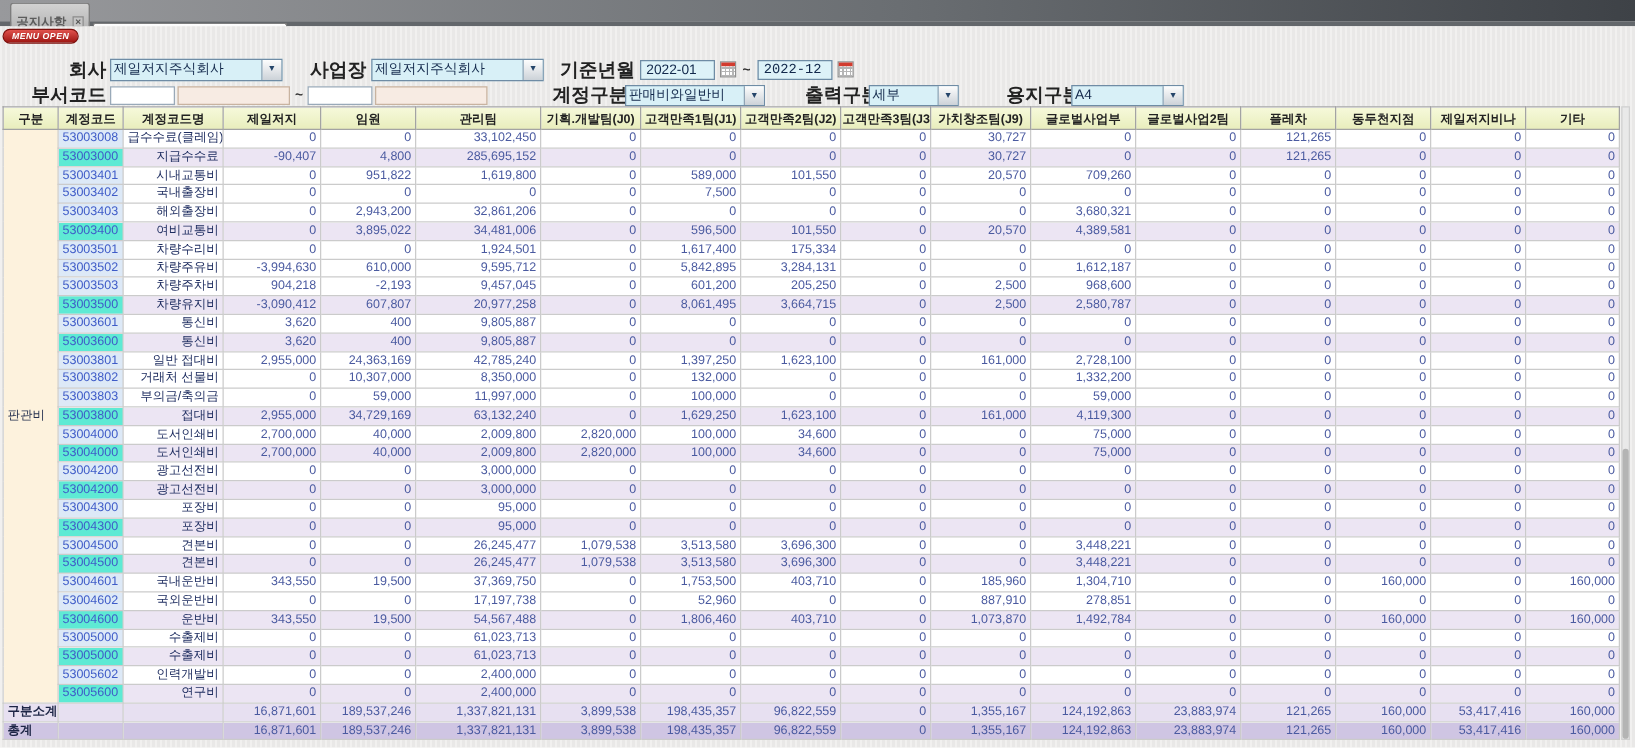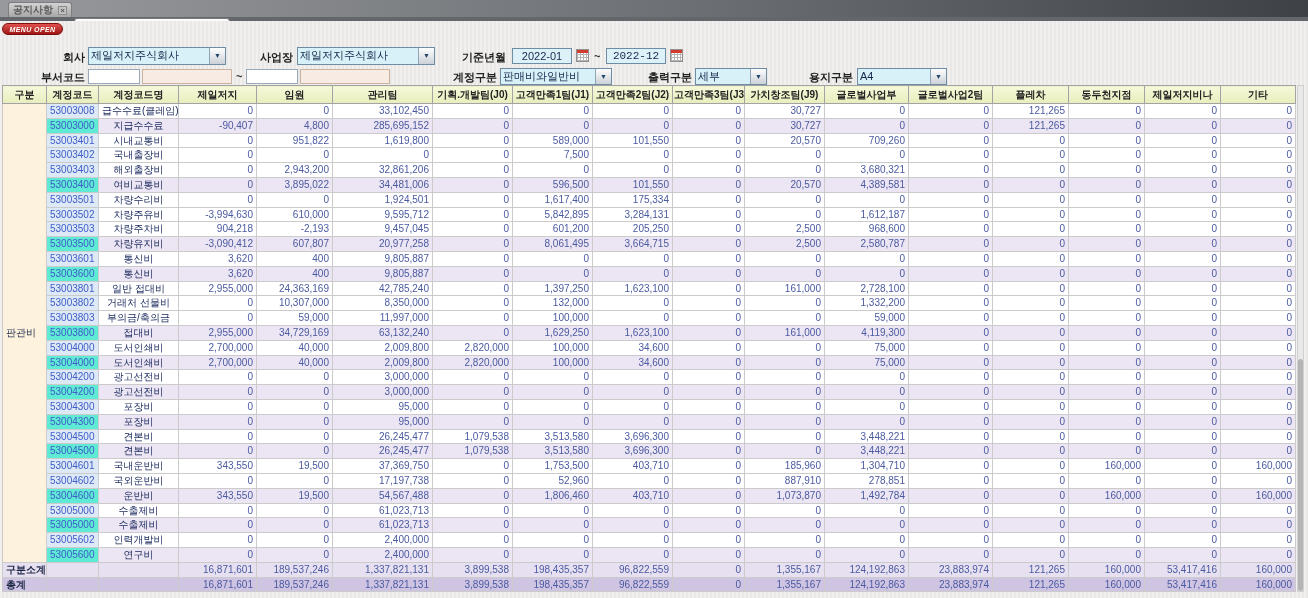--- a/index.html
+++ b/index.html
@@ -6,69 +6,69 @@
   body{width:1308px;height:598px;position:relative;overflow:hidden;
        font-family:"Liberation Sans","DejaVu Sans",sans-serif;background:#eeedec}
 
   
   .tabbar{position:absolute;left:0;top:0;width:1308px;height:17px;
           background:linear-gradient(to right,#98999c,#6a6e72 55%,#3e4247)}
   .tabedge{position:absolute;left:0;top:17px;width:1308px;height:4px;background:#63676b}
   .tab{position:absolute;display:flex;align-items:center;justify-content:center;gap:5px;
        border:1px solid #7d7d7d;border-bottom:none;border-radius:3px 3px 0 0;
        font-size:10px;font-weight:bold;box-sizing:border-box}
-  .tab.inactive{left:8px;top:2px;width:64px;height:15px;
+  .tab.inactive{left:8px;top:2px;width:64px;height:30px;
        background:linear-gradient(#d2d2d2,#a8a8a8);color:#5c5c5c}
   .tab.active{left:74px;top:18px;width:156px;height:16px;
        background:linear-gradient(#ffffff,#d8d8d8);color:#333}
   .close-gray{display:inline-block;width:9px;height:9px;background:#c4c4c4;border:1px solid #8c8c8c;
        color:#555;font-size:8px;line-height:8px;text-align:center;box-sizing:border-box}
   .close-red{display:inline-block;width:10px;height:10px;background:linear-gradient(#f3554e,#bb130e);
        border:1px solid #8d0f0b;border-radius:2px;color:#fff;font-size:8px;line-height:9px;
        text-align:center;box-sizing:border-box}
 
   
   .content{position:absolute;left:0;top:21px;width:1308px;height:577px;
        background:repeating-linear-gradient(90deg,#f1f0ef 0,#f1f0ef 2px,#e9e8e7 2px,#e9e8e7 4px)}
   .menu-open{position:absolute;left:2px;top:2px;width:61px;height:12px;
        background:linear-gradient(#e0524d,#9e1613);border:1px solid #7c0f0c;border-radius:7px;
        color:#fff;font-size:7px;font-weight:bold;font-style:italic;text-align:center;
        line-height:11px;letter-spacing:.4px;box-sizing:border-box;cursor:pointer}
-  .lbl{position:absolute;font-size:11px;font-weight:bold;color:#222;height:16px;line-height:16px;
+  .lbl{position:absolute;font-size:15px;font-weight:bold;color:#222;height:16px;line-height:16px;
        text-align:right;white-space:nowrap}
   .select{position:absolute;height:18px;border:1px solid #6f8ca5;background:#d8f0f7;
        display:flex;box-sizing:border-box}
   .select.small{height:17px}
   .select .val{flex:1;font-size:11px;line-height:15px;padding-left:2px;color:#12284b;
        white-space:nowrap;overflow:hidden}
   .select .btn{width:15px;background:linear-gradient(#fdfdfd,#ccd2d8);border-left:1px solid #8fa4b5;
        font-size:7px;color:#25456a;text-align:center;line-height:15px}
   .date{position:absolute;height:16px;width:60px;border:1px solid #6f8ca5;background:#ddf2f8;
-       font-size:11px;text-align:center;color:#12284b;padding:4px;box-sizing:border-box;
+       font-size:11px;color:#12284b;padding:4px;box-sizing:border-box;
        font-family:"Liberation Sans","DejaVu Sans",sans-serif}
   input.plain{position:absolute;border:1px solid #99a9b8;background:#fff;height:15px;width:52px;
        padding:0 2px;font-size:10px;box-sizing:border-box}
   input.pink{background:#f7ebe3;border:1px solid #c8b3a0;width:90px}
   .tilde{position:absolute;font-size:11px;color:#333;font-weight:bold}
   .cal{position:absolute;width:13px;height:13px;background:#fff;border:1px solid #909090;
        box-sizing:border-box;cursor:pointer}
   .cal .cal-top{display:block;height:3px;background:#d23b2e}
   .cal .cal-grid{display:block;height:8px;margin:0;
        background:repeating-linear-gradient(90deg,#b5b5b5 0 1px,transparent 1px 3px),
                   repeating-linear-gradient(0deg,#b5b5b5 0 1px,transparent 1px 3px)}
 
   
   table.grid{position:absolute;left:2px;top:64px;width:1293px;border-collapse:collapse;
        table-layout:fixed;font-size:10px;background:#fff;border:1px solid #8f8f8f}
   table.grid th{height:17px;background:linear-gradient(#f6f9da,#e8edbc);border:1px solid #a3a3a3;
        font-size:10px;color:#222;font-weight:bold;padding:0 1px;overflow:hidden;white-space:nowrap}
   table.grid td{height:13.8px;line-height:13.8px;border:1px solid #cbcbcb;padding:0 3px;
        white-space:nowrap;overflow:hidden}
   td.code{text-align:left;color:#3f5cc8;background:#dde9f7}
-  td.name{text-align:center;color:#1e2d60}
+  td.name{text-align:right;color:#1e2d60}
   td.num{text-align:right;color:#4a5aa0}
   tr.sub td.name,tr.sub td.num{background:#ece5f3}
   tr.sub td.code{background:#5eead4}
   td.group-cell{background:#fdf2dd;color:#25304f;text-align:left;vertical-align:middle;
        font-weight:normal;padding-left:4px}
   tr.f1 td{background:#e7e0f1}
   tr.f2 td{background:#cfc5e3}
   td.flabel{text-align:left;color:#1d2546;font-weight:bold}
 
   .vscroll{position:absolute;left:1297px;top:64px;width:7px;height:507px;background:#e9e9e9;

